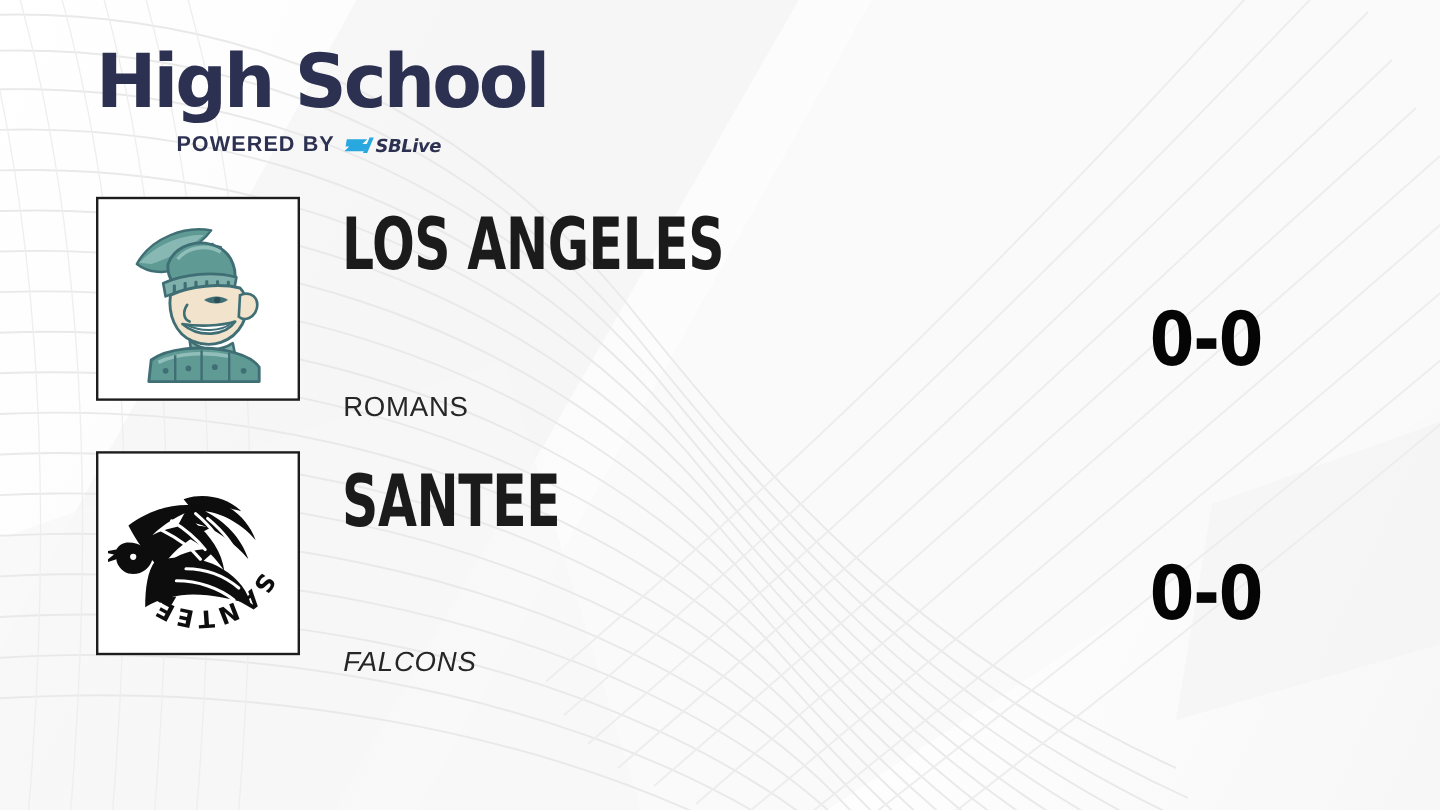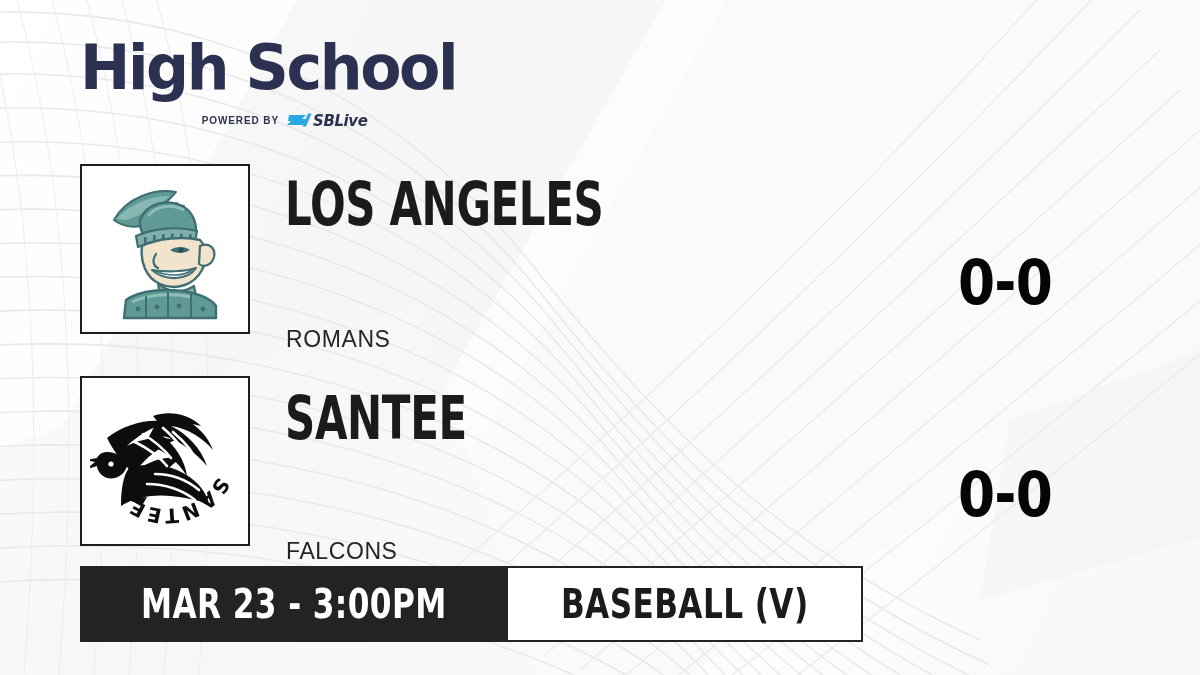--- a/index.html
+++ b/index.html
@@ -68,21 +68,21 @@
     display: flex;
     align-items: center;
     justify-content: flex-end;
     gap: 8px;
     margin-top: 4px;
     padding-right: 128px;
   }
   .powered-label {
     font-family: "Liberation Sans", sans-serif;
     font-weight: 700;
-    font-size: 10px;
+    font-size: 18px;
     letter-spacing: 0.9px;
     color: #2c3151;
     white-space: nowrap;
   }
   .sblive-wrap { width: 95px; height: 20px; flex: none; }
 
   
   .team-row {
     position: absolute;
     left: 80px;
@@ -128,21 +128,21 @@
     position: absolute;
     left: 206px;
     font-family: "Liberation Sans", sans-serif;
     font-weight: 400;
     font-size: 23px;
     letter-spacing: 0.6px;
     color: #262626;
     white-space: nowrap;
   }
   .row-1 .mascot { top: 162px; }
-  .row-2 .mascot { top: 162px; }
+  .row-2 .mascot { top: 162px; font-style: italic; }
 
   .score {
     position: absolute;
     left: 840px;
     width: 170px;
     text-align: center;
     font-family: "DejaVu Sans", sans-serif;
     font-weight: 700;
     font-size: 62px;
     line-height: 62px;
@@ -388,22 +388,14 @@
       </svg>
     </div>
 
     <div class="team-name">SANTEE</div>
 
     <div class="mascot">FALCONS</div>
 
     <div class="score">0-0</div>
   </div>
 
-  <div class="info-bar">
-    <div class="info-date">
-      <span class="info-text">MAR 23 - 3:00PM</span>
-    </div>
-    <div class="info-sport">
-      <span class="info-text">BASEBALL (V)</span>
-    </div>
-  </div>
 
 </div>
 
 </body></html>

